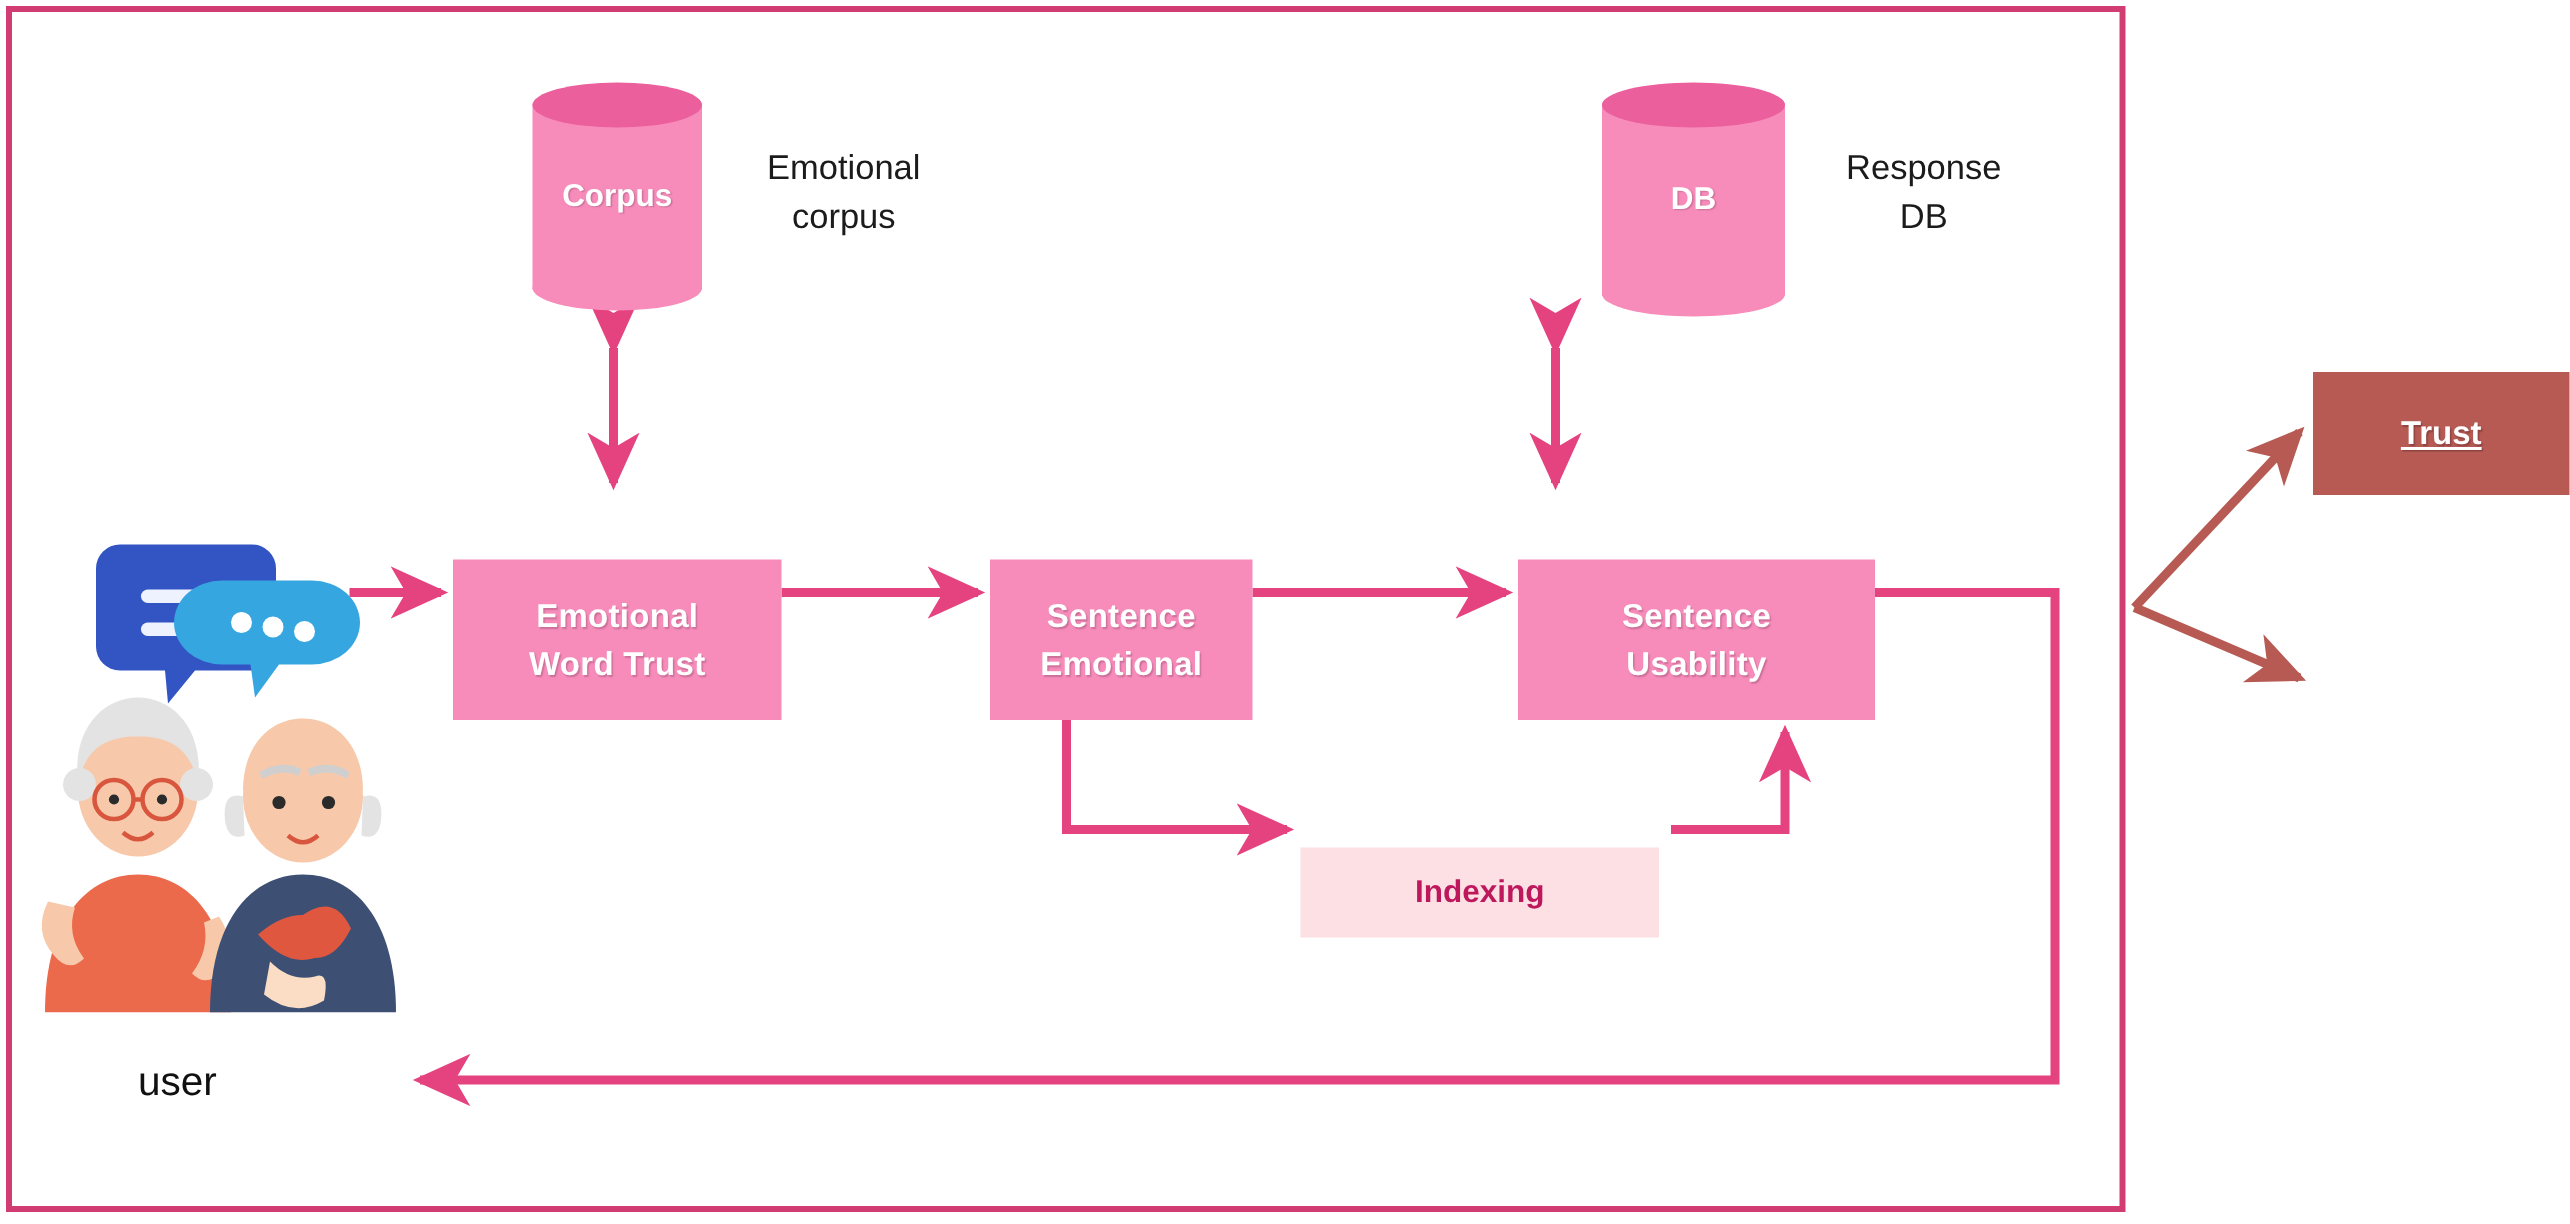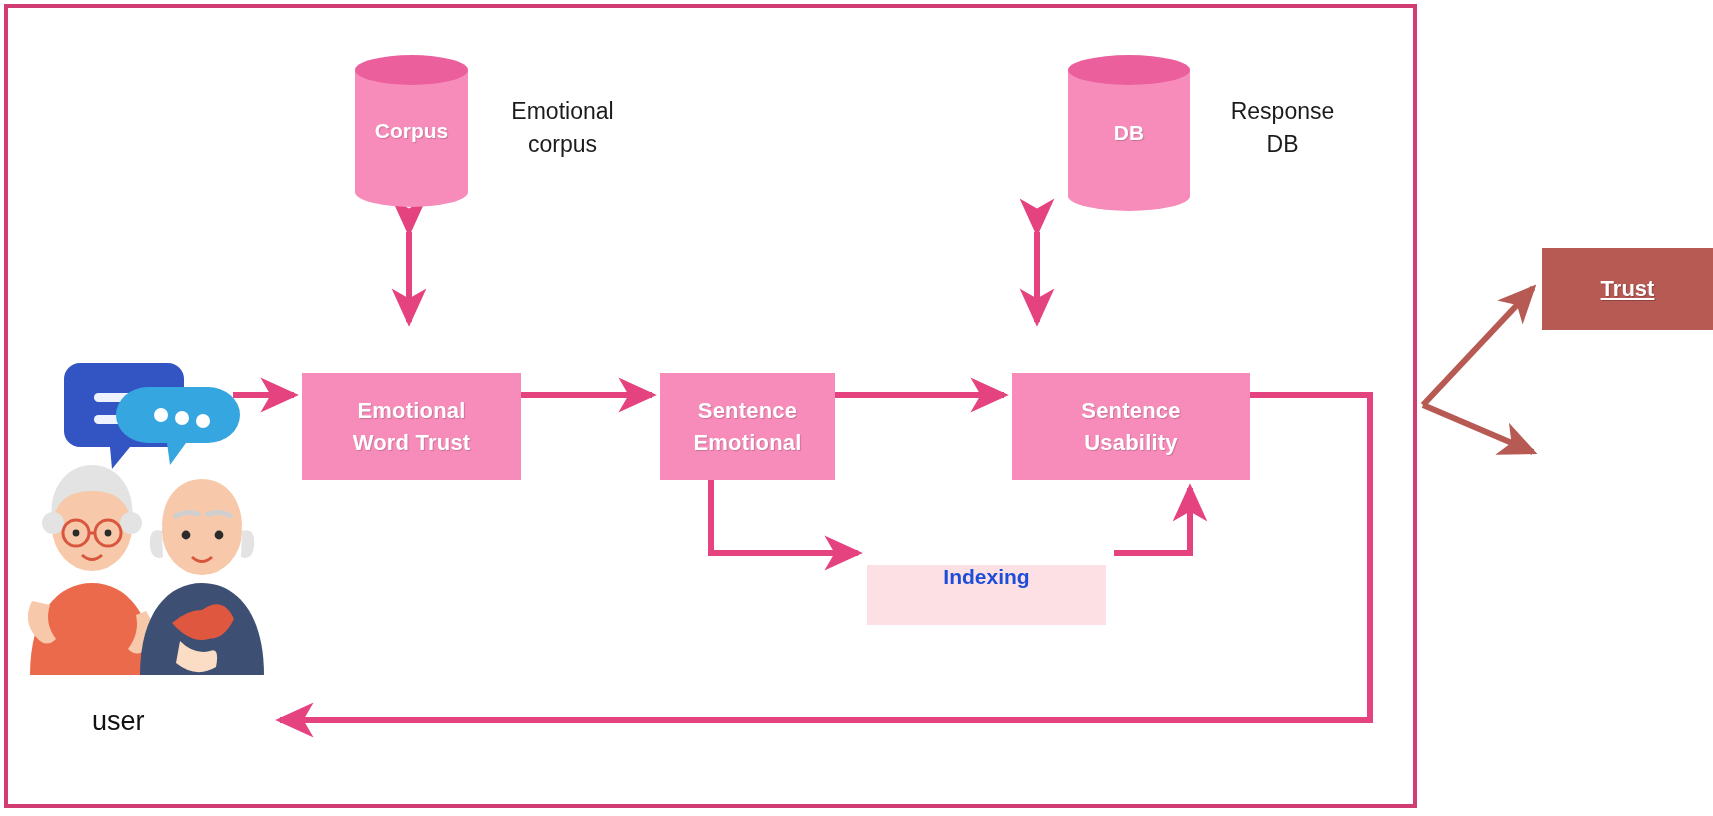--- a/index.html
+++ b/index.html
@@ -13,22 +13,22 @@
 
   
   .pbox{position:absolute;background:#f78cbb;color:#ffffff;
         display:flex;align-items:center;justify-content:center;
         text-align:center;font-weight:bold;font-size:22px;line-height:1.45;
         letter-spacing:.2px;text-shadow:1px 1px 1px rgba(120,60,90,.35);}
   #box-ewv{left:302px;top:373px;width:219px;height:107px;}
   #box-sem{left:660px;top:373px;width:175px;height:107px;}
   #box-ssim{left:1012px;top:373px;width:238px;height:107px;}
 
-  .ibox{position:absolute;background:#fce0e4;color:#1d4ed8;
-        display:flex;align-items:flex-start;justify-content:center;
+  .ibox{position:absolute;background:#fce0e4;color:#be185d;
+        display:flex;align-items:center;justify-content:center;
         font-weight:bold;font-size:21px;}
   #box-indexing{left:867px;top:565px;width:239px;height:60px;}
 
   .obox{position:absolute;background:#b75a54;color:#ffffff;
         display:flex;align-items:center;justify-content:center;
         font-weight:bold;font-size:22px;
         text-shadow:1px 1px 1px rgba(90,40,40,.45);text-decoration:underline;}
   #box-trust{left:1542px;top:248px;width:171px;height:82px;}
   #box-usability{left:1542px;top:434px;width:171px;height:64px;}
 

